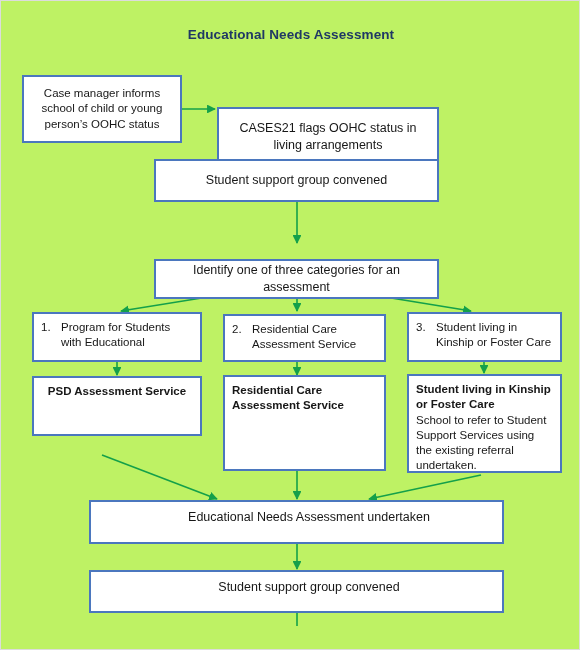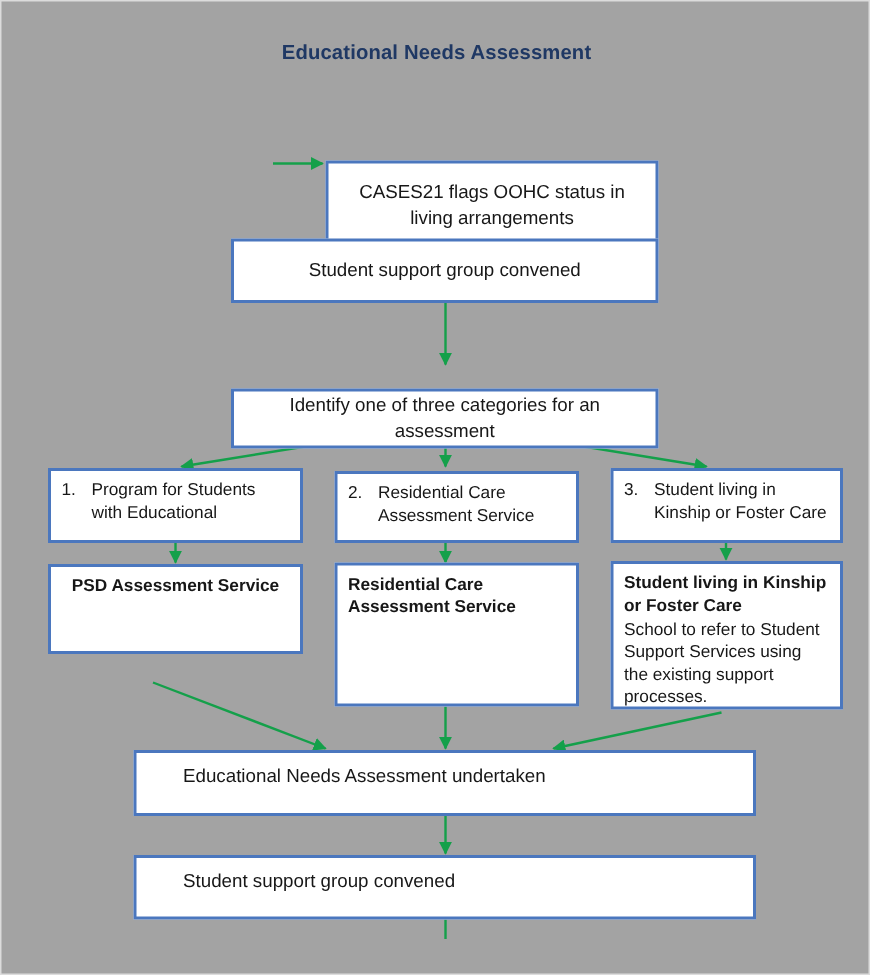--- a/index.html
+++ b/index.html
@@ -7,21 +7,21 @@
     padding: 0;
     background: #ffffff;
   }
   body {
     font-family: "Liberation Sans", sans-serif;
   }
   #page {
     position: relative;
     width: 580px;
     height: 650px;
-    background: #a3a3a3;
+    background: #bef264;
     border: 1px solid #dcdcdc;
     box-sizing: border-box;
     overflow: hidden;
   }
   #svg-layer {
     position: absolute;
     left: 0;
     top: 0;
     width: 580px;
     height: 650px;
@@ -53,21 +53,21 @@
   .center-mid {
     display: flex;
     align-items: center;
     justify-content: center;
     text-align: center;
     height: 100%;
   }
   .center-top {
     display: flex;
     align-items: flex-start;
-    justify-content: flex-start;
+    justify-content: center;
     text-align: center;
     height: 100%;
     padding-top: 7px;
     box-sizing: border-box;
     padding-left: 25px;
   }
   .left-top {
     display: block;
     text-align: left;
     padding: 6px 7px 0 7px;
@@ -140,20 +140,25 @@
       <line x1="480" y1="474" x2="368" y2="498"></line>
 
       <line x1="296" y1="543" x2="296" y2="568"></line>
     </g>
     <g stroke="#14A04A" stroke-width="1.6" fill="none">
 
       <line x1="296" y1="612" x2="296" y2="625"></line>
     </g>
   </svg>
 
+  <div class="node" style="left:21px; top:74px; width:160px; height:68px;">
+    <div class="center-mid">
+        <span class="inner">Case manager informs school of child or young person’s OOHC status</span>
+      </div>
+  </div>
 
   <div class="node" style="left:216px; top:78px; width:222px; height:60px;margin-top:28px;">
     <div class="center-mid">
         <span class="inner big-label">CASES21 flags OOHC status in living arrangements</span>
       </div>
   </div>
 
   <div class="node" style="left:153px; top:158px; width:285px; height:43px;">
     <div class="center-mid">
         <span class="inner big-label">Student support group convened</span>
@@ -195,21 +200,21 @@
 
   <div class="node" style="left:222px; top:374px; width:163px; height:96px;">
     <div class="left-top">
       <span class="hdr">Residential Care Assessment Service</span>
     </div>
   </div>
 
   <div class="node" style="left:406px; top:373px; width:155px; height:99px;">
     <div class="left-top">
       <span class="hdr">Student living in Kinship or Foster Care</span>
-      <span class="body-txt">School to refer to Student Support Services using the existing support processes.</span>
+      <span class="body-txt">School to refer to Student Support Services using the existing referral undertaken.</span>
     </div>
   </div>
 
   <div class="node" style="left:88px; top:499px; width:415px; height:44px;">
     <div class="center-top">
         <span class="inner big-label">Educational Needs Assessment undertaken</span>
       </div>
   </div>
 
   <div class="node" style="left:88px; top:569px; width:415px; height:43px;">

